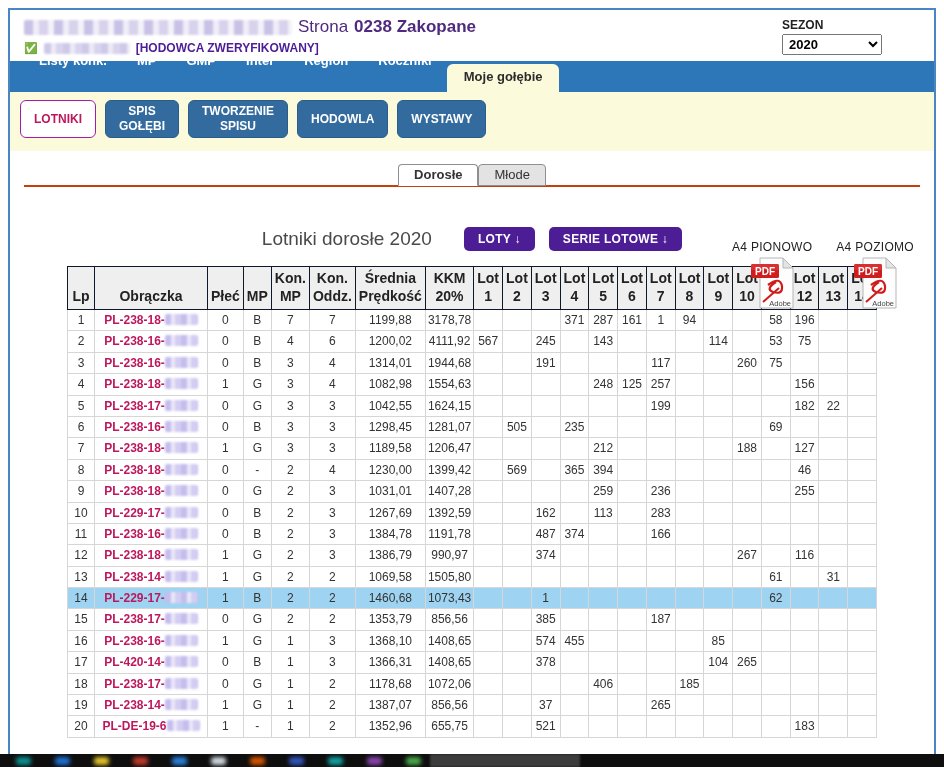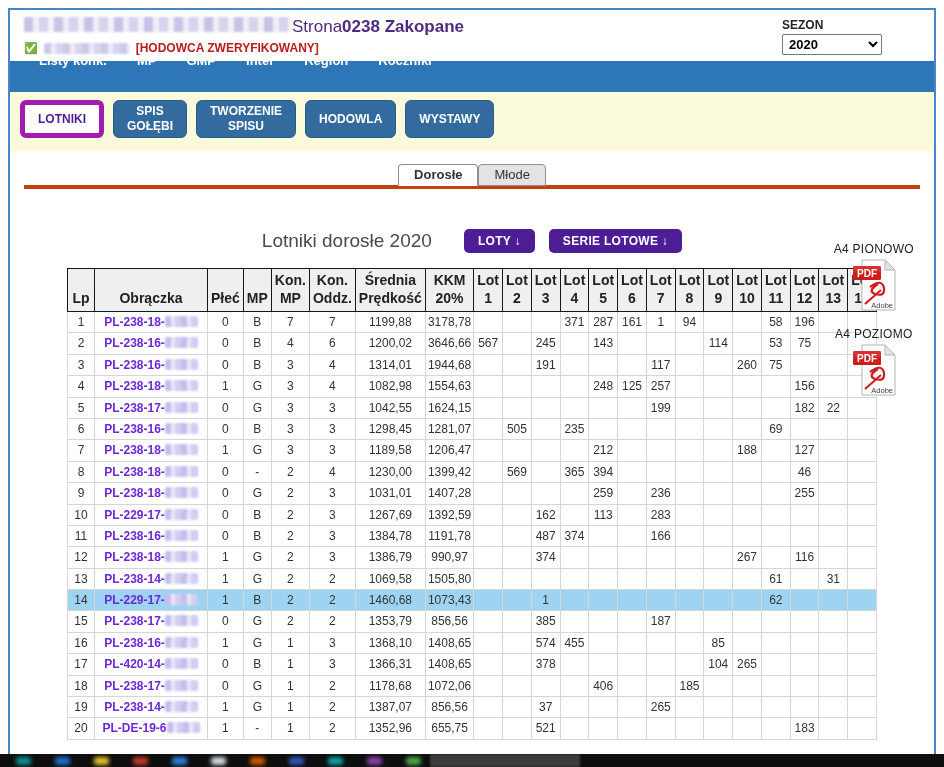--- a/index.html
+++ b/index.html
@@ -14,36 +14,36 @@
     margin: 8px 8px 0;
     border: 2px solid #4a86c5;
     border-bottom: none;
     height: 757px;
     background: #fff;
     overflow: hidden;
   }
 
   
   .hdr { padding: 7px 14px 6px; position: relative; }
-  .hdr-line1 { font-size: 17px; color: #4f2a7f; display:flex; align-items:flex-start; }
+  .hdr-line1 { font-size: 17px; color: #4f2a7f; display:flex; align-items:center; gap:6px; }
   .hdr-line1 .plain { color:#4f2a7f; }
   .hdr-line1 b { color:#4f2a7f; }
   .blur-club {
     display:inline-block; width: 268px; height: 15px; border-radius:2px;
     background: repeating-linear-gradient(90deg,#c9c2e6 0 9px,#efedf7 9px 15px,#d8d2ec 15px 24px,#f3f2f9 24px 30px);
     filter: blur(1.3px);
   }
   .hdr-line2 { font-size: 12px; margin-top: 4px; display:flex; align-items:center; gap:6px; }
   .verified-ico { color:#3a9a3a; font-size:11px; line-height:1; }
   .blur-user {
     display:inline-block; width: 86px; height: 11px; border-radius:2px;
     background: repeating-linear-gradient(90deg,#cfc9e9 0 7px,#eceaf5 7px 12px,#d9d4ee 12px 19px);
     filter: blur(1.2px);
   }
-  .verified-label { color:#b91c1c; font-weight:bold; }
+  .verified-label { color:#4c1d95; font-weight:bold; }
   .season { position:absolute; top: 8px; right: 52px; text-align:left; }
   .season .lbl { font-size: 12px; font-weight: bold; color:#222; margin-bottom:2px; }
   .season select { width: 100px; font-size: 13px; font-weight: bold; font-family:inherit; padding:1px 2px; }
 
   
   .nav { background:#2d76b8; display:flex; align-items:flex-end; padding: 0 0 0 14px; height: 31px; }
   .nav-item {
     color:#fff; font-size: 13px; font-weight: bold; padding: 7px 15px 24px; cursor: pointer;
   }
   .nav-item.active {
@@ -53,34 +53,34 @@
 
   
   .toolbar { background:#fbfbdc; padding: 8px 10px 13px; display:flex; gap: 9px; align-items: stretch; }
   .tb-btn {
     background:#336b9e; color:#fff; border:1px solid #2a5c8c; border-radius:6px;
     font-size: 12px; font-weight: bold; line-height: 1.25;
     padding: 3px 13px; min-height: 36px;
     display:flex; align-items:center; justify-content:center; text-align:center; cursor:pointer;
     white-space: pre-line;
   }
-  .tb-btn.active { background:#fff; color:#4c1d95; border:5px solid #a21caf;text-align:right; }
+  .tb-btn.active { background:#fff; color:#be185d; border:1px solid #a21caf;text-align:right; }
 
   
-  .tabstrip { margin: 12px 14px 0; border-bottom: 4px solid #c2410c; display:flex; justify-content:center; gap:0; }
+  .tabstrip { margin: 12px 14px 0; border-bottom: 2px solid #c2410c; display:flex; justify-content:center; gap:0; }
   .tab {
     position: relative; bottom:-1px;
     border:1px solid #8f8f8f; border-radius: 4px 4px 0 0;
     padding: 2px 15px 3px; font-size: 13px; background:#e3e3e3; color:#333; cursor:pointer;
   }
   .tab.active { background:#fff; font-weight:bold; border-bottom:1px solid #fff; }
 
   
   .content { position: relative; }
-  .pdf-area { position:absolute; top: 13px; right: 20px; display:flex; gap: 12px; flex-direction: column; }
+  .pdf-area { position:absolute; top: 13px; right: 20px; display:flex; gap: 24px; }
   .pdf-card { text-align:center; cursor:pointer; }
   .pdf-card .pdf-lbl { font-size: 12px; color:#222; margin-bottom: 3px; letter-spacing:0.3px; }
 
   .title-row { margin-top: 40px; display:flex; justify-content:center; align-items:center; gap: 18px; }
   .page-title { font-size: 19px; color:#4a4a4a; }
   .title-btn {
     background:#4c1d95; color:#fff; border:none; border-radius: 5px;
     font-size: 12px; font-weight: bold; padding: 5px 14px; cursor:pointer; letter-spacing:0.3px;
     font-family: inherit;
   }
@@ -98,21 +98,21 @@
   }
   td.c-lp { width: 27px; }
   td.c-ring { width: 113px; text-align:left; padding-left: 7px; }
   td.c-plec { width: 32px; }
   td.c-mp { width: 25px; }
   td.c-konmp { width: 35px; }
   td.c-konoddz { width: 41px; }
   td.c-sred { width: 70px; }
   td.c-kkm { width: 48px; }
   td.c-lot { width: 25px; }
-  .ring-link { color:#6d28d9; font-weight: bold; text-decoration: none; cursor:pointer; white-space:nowrap; }
+  .ring-link { color:#be185d; font-weight: bold; text-decoration: none; cursor:pointer; white-space:nowrap; }
   .blur-ring {
     display:inline-block; width: 33px; height: 11px; border-radius:2px; vertical-align:-1px;
     background: repeating-linear-gradient(90deg,#c5bdee 0 6px,#eae7f8 6px 10px,#d4cdf2 10px 16px);
     filter: blur(1.1px);
   }
   tr.hl td { background:#9ed4f2; }
 
   
   .taskbar {
     position:absolute; left:0; right:0; bottom:0; height: 13px; background:#0e0e0e;
@@ -143,20 +143,21 @@
     </div>
   </div>
 
   <div class="nav" id="main-nav">
       <div class="nav-item">Listy konk.</div>
       <div class="nav-item">MP</div>
       <div class="nav-item">GMP</div>
       <div class="nav-item">Inter</div>
       <div class="nav-item">Region</div>
       <div class="nav-item">Roczniki</div>
+      <div class="nav-item active">Moje gołębie</div>
     </div>
 
   <div class="toolbar" id="toolbar">
       <div class="tb-btn active">LOTNIKI</div>
       <div class="tb-btn">SPIS
 GOŁĘBI</div>
       <div class="tb-btn">TWORZENIE
 SPISU</div>
       <div class="tb-btn">HODOWLA</div>
       <div class="tb-btn">WYSTAWY</div>
@@ -267,21 +268,21 @@
             <td class="c-lot"></td>
           </tr>
           <tr class="">
             <td class="c-lp">2</td>
             <td class="c-ring"><span class="ring-link">PL-238-16-</span><span class="blur-ring"></span></td>
             <td class="c-plec">0</td>
             <td class="c-mp">B</td>
             <td class="c-konmp">4</td>
             <td class="c-konoddz">6</td>
             <td class="c-sred">1200,02</td>
-            <td class="c-kkm">3646,66</td>
+            <td class="c-kkm">4111,92</td>
             <td class="c-lot">567</td>
             <td class="c-lot"></td>
             <td class="c-lot">245</td>
             <td class="c-lot"></td>
             <td class="c-lot">143</td>
             <td class="c-lot"></td>
             <td class="c-lot"></td>
             <td class="c-lot"></td>
             <td class="c-lot">114</td>
             <td class="c-lot"></td>

